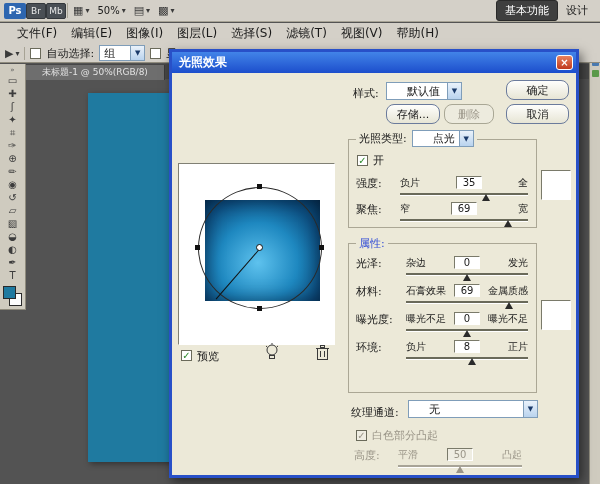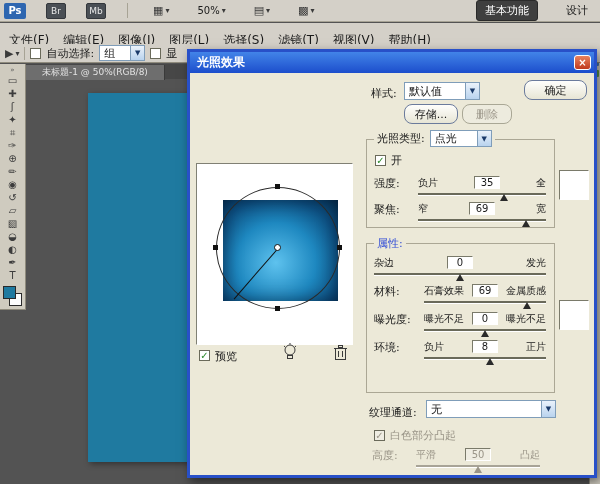--- a/index.html
+++ b/index.html
@@ -2,35 +2,35 @@
 <html style="--chrome: #D4D0C8; --canvas_bg: #535353; --dialog_bg: #ECE9D8; --titlebar_top: #4284E8; --titlebar_bottom: #1C4ECC; --document_teal: #1F7AA0; --preview_light_blue: #5EC2EE; --preview_deep_blue: #073557; --workspace_active: #3F3F3F; --properties_label_blue: #2F4BD6;"><head>
 <meta charset="utf-8">
 <style>
   *{margin:0;padding:0;box-sizing:border-box}
   html,body{width:600px;height:484px}
   body{position:relative;overflow:hidden;background:var(--canvas_bg,#535353);
        font-family:"DejaVu Sans","Liberation Sans",sans-serif;font-size:12px;color:#1a1a1a}
 
   
   .topbar{position:absolute;left:0;top:0;width:600px;height:22px;background:var(--chrome,#D4D0C8);
-          border-bottom:1px solid #a7a395;display:flex;align-items:center;gap:20px;padding:0 4px;z-index:5}
+          border-bottom:1px solid #a7a395;display:flex;align-items:center;gap:0;padding:0 4px;z-index:5}
   .ps-logo{width:22px;height:16px;background:#2E66B0;color:#fff;font-size:10px;font-weight:bold;
            display:flex;align-items:center;justify-content:center;border-radius:2px}
   .appicon{width:20px;height:16px;background:#4a4f55;color:#e8e8e8;font-size:9px;
            display:flex;align-items:center;justify-content:center;border-radius:2px;border:1px solid #33373c}
   .icon-dd{display:flex;align-items:center;gap:2px;padding:1px 4px;font-size:10px}
   .gicon{font-size:11px;color:#3a3a3a}
   .caret{font-size:8px;color:#3a3a3a}
   .tb-sep{width:1px;height:15px;background:#a7a395;margin:0 1px}
   .spacer{flex:1}
   .ws{font-size:11px;padding:2px 8px;border-radius:3px}
   .ws.active{background:var(--workspace_active,#3F3F3F);color:#fff;border:1px solid #2a2a2a}
 
   .menubar{position:absolute;left:0;top:23px;width:600px;height:36px;background:var(--chrome,#D4D0C8);
-           border-bottom:1px solid #b5b1a3;display:flex;align-items:center;padding-left:2px;z-index:5}
+           border-bottom:1px solid #b5b1a3;display:flex;padding-left:10px;z-index:5}
   .menu-item{padding:2px 7px;font-size:12px;white-space:nowrap}
 
   .optionsbar{position:absolute;left:0;top:44px;width:600px;height:19px;background:var(--chrome,#D4D0C8);
               border-bottom:1px solid #8f8b7d;display:flex;align-items:center;gap:5px;padding:0 5px;font-size:11px;z-index:5}
   .tool-preset{display:flex;align-items:center;gap:2px}
   .sep{width:1px;height:13px;background:#a7a395}
   .cb{width:11px;height:11px;background:#fff;border:1px solid #6a6a5a;display:inline-flex;
       align-items:center;justify-content:center;flex:none}
   .cb .ck{font-size:10px;line-height:1;color:#2C8A2C;font-weight:bold}
   .mini-dd{display:inline-flex;align-items:center;background:#fff;border:1px solid #7F9DB9;height:16px;
@@ -55,21 +55,21 @@
   .swatches{position:relative;height:26px;margin-top:2px}
   .fg{position:absolute;left:3px;top:2px;width:13px;height:13px;background:var(--document_teal,#1F7AA0);
       border:1px solid #2a2a2a;z-index:2}
   .bgsw{position:absolute;left:9px;top:9px;width:13px;height:13px;background:#fdfdfd;border:1px solid #2a2a2a}
 
   .rightstrip{position:absolute;right:0;top:44px;width:11px;bottom:0;background:#CFCBBF;border-left:1px solid #8f8b7d}
   .pico{width:7px;height:7px;margin:4px auto 0;border-radius:1px}
   .pico.c1{background:#b0452f}.pico.c2{background:#4a7ab0}.pico.c3{background:#5a9a4a}
 
   
-  .dialog{position:absolute;left:187px;top:49px;width:410px;height:429px;background:var(--dialog_bg,#ECE9D8);
+  .dialog{position:absolute;left:169px;top:49px;width:410px;height:429px;background:var(--dialog_bg,#ECE9D8);
           border:3px solid #2850C8;box-shadow:3px 4px 10px rgba(0,0,0,.5);z-index:10}
   .dtitle{position:absolute;left:0;top:0;right:0;height:21px;
           background:linear-gradient(var(--titlebar_top,#4284E8),var(--titlebar_bottom,#1C4ECC));
           display:flex;align-items:center;color:#fff;font-weight:bold;font-size:12px;padding-left:7px}
   .dclose{position:absolute;right:3px;top:3px;width:17px;height:15px;
           background:linear-gradient(#E8825E,#C03A1E);border:1px solid #fff;border-radius:3px;
           color:#fff;font-size:10px;font-weight:bold;display:flex;align-items:center;justify-content:center}
 
   .preview{position:absolute;left:6px;top:111px;width:157px;height:182px;background:#fff;
            border:1px solid;border-color:#808074 #fff #fff #808074}
@@ -82,21 +82,21 @@
   .handle{position:absolute;width:5px;height:5px;background:#111}
   .h-left{left:16px;top:81px}.h-right{left:140px;top:81px}.h-top{left:78px;top:20px}.h-bottom{left:78px;top:142px}
   .lcenter{position:absolute;left:77px;top:80px;width:7px;height:7px;background:#fff;border:1px solid #111;border-radius:50%}
   .pv-cb{position:absolute;left:9px;top:298px}
   .pv-label{position:absolute;left:25px;top:297px;font-size:11px}
   .bulb{position:absolute;left:92px;top:291px}
   .trash{position:absolute;left:143px;top:292px}
 
   .dlabel{position:absolute;font-size:11px;white-space:nowrap}
   .dropdown{position:absolute;display:flex;align-items:center;background:#fff;border:1px solid #7F9DB9;
-            height:18px;padding-left:4px;font-size:11px}
+            height:18px;padding-left:20px;font-size:11px}
   .dropdown .dd-val{flex:1;white-space:nowrap}
   .btn{position:absolute;height:20px;background:linear-gradient(#FEFEFC,#E7E5D5);border:1px solid #6B7B9C;
        border-radius:8px;font-size:11px;display:flex;align-items:center;justify-content:center}
   .btn.disabled{color:#9a9588;background:#EDEBDE;border-color:#A9A795}
 
   .groupbox{position:absolute;border:1px solid #ABA795}
   .gb-head{position:absolute;top:-10px;left:7px;display:flex;align-items:center;gap:5px;
            background:var(--dialog_bg,#ECE9D8);padding:0 3px}
   .gb-label{font-size:11px;white-space:nowrap}
   .gb-label.props{position:absolute;top:-8px;left:7px;background:var(--dialog_bg,#ECE9D8);
@@ -267,20 +267,21 @@
   </span>
 
   <span class="dlabel" style="left:181px;top:34px">样式:</span>
   <span class="dropdown" style="left:214px;top:30px;width:76px">
     <span class="dd-val">默认值</span>
     <span class="dd-btn">
         <span class="dd-arrow">▼</span>
       </span>
   </span>
   <div class="btn" style="left:334px;top:28px;width:63px">确定</div>
+  <div class="btn" style="left:334px;top:52px;width:63px">取消</div>
   <div class="btn" style="left:214px;top:52px;width:54px">存储...</div>
   <div class="btn disabled" style="left:272px;top:52px;width:50px">删除</div>
 
   <div class="groupbox" style="left:176px;top:87px;width:189px;height:89px">
     <div class="gb-head">
       <span class="gb-label">光照类型:</span>
       <span class="dropdown gb-dd">
         <span class="dd-val">点光</span>
         <span class="dd-btn">
             <span class="dd-arrow">▼</span>
@@ -318,20 +319,21 @@
           <div class="thumb" style="left: 84.5%;"></div>
         </div>
       </div>
     </div>
   </div>
   <div class="swatch" style="left:369px;top:118px"></div>
 
   <div class="groupbox g2" style="left:176px;top:191px;width:189px;height:150px">
     <span class="gb-label props">属性:</span>
     <div class="srow" style="left:7px;top:12px;right:8px">
+      <span class="slabel">光泽:</span>
       <div class="sbody">
         <div class="sline">
           <span class="sleft">杂边</span>
           <span class="sval">0</span>
           <span class="sright">发光</span>
         </div>
         <div class="strack">
           <div class="thumb" style="left: 50%;"></div>
         </div>
       </div>

